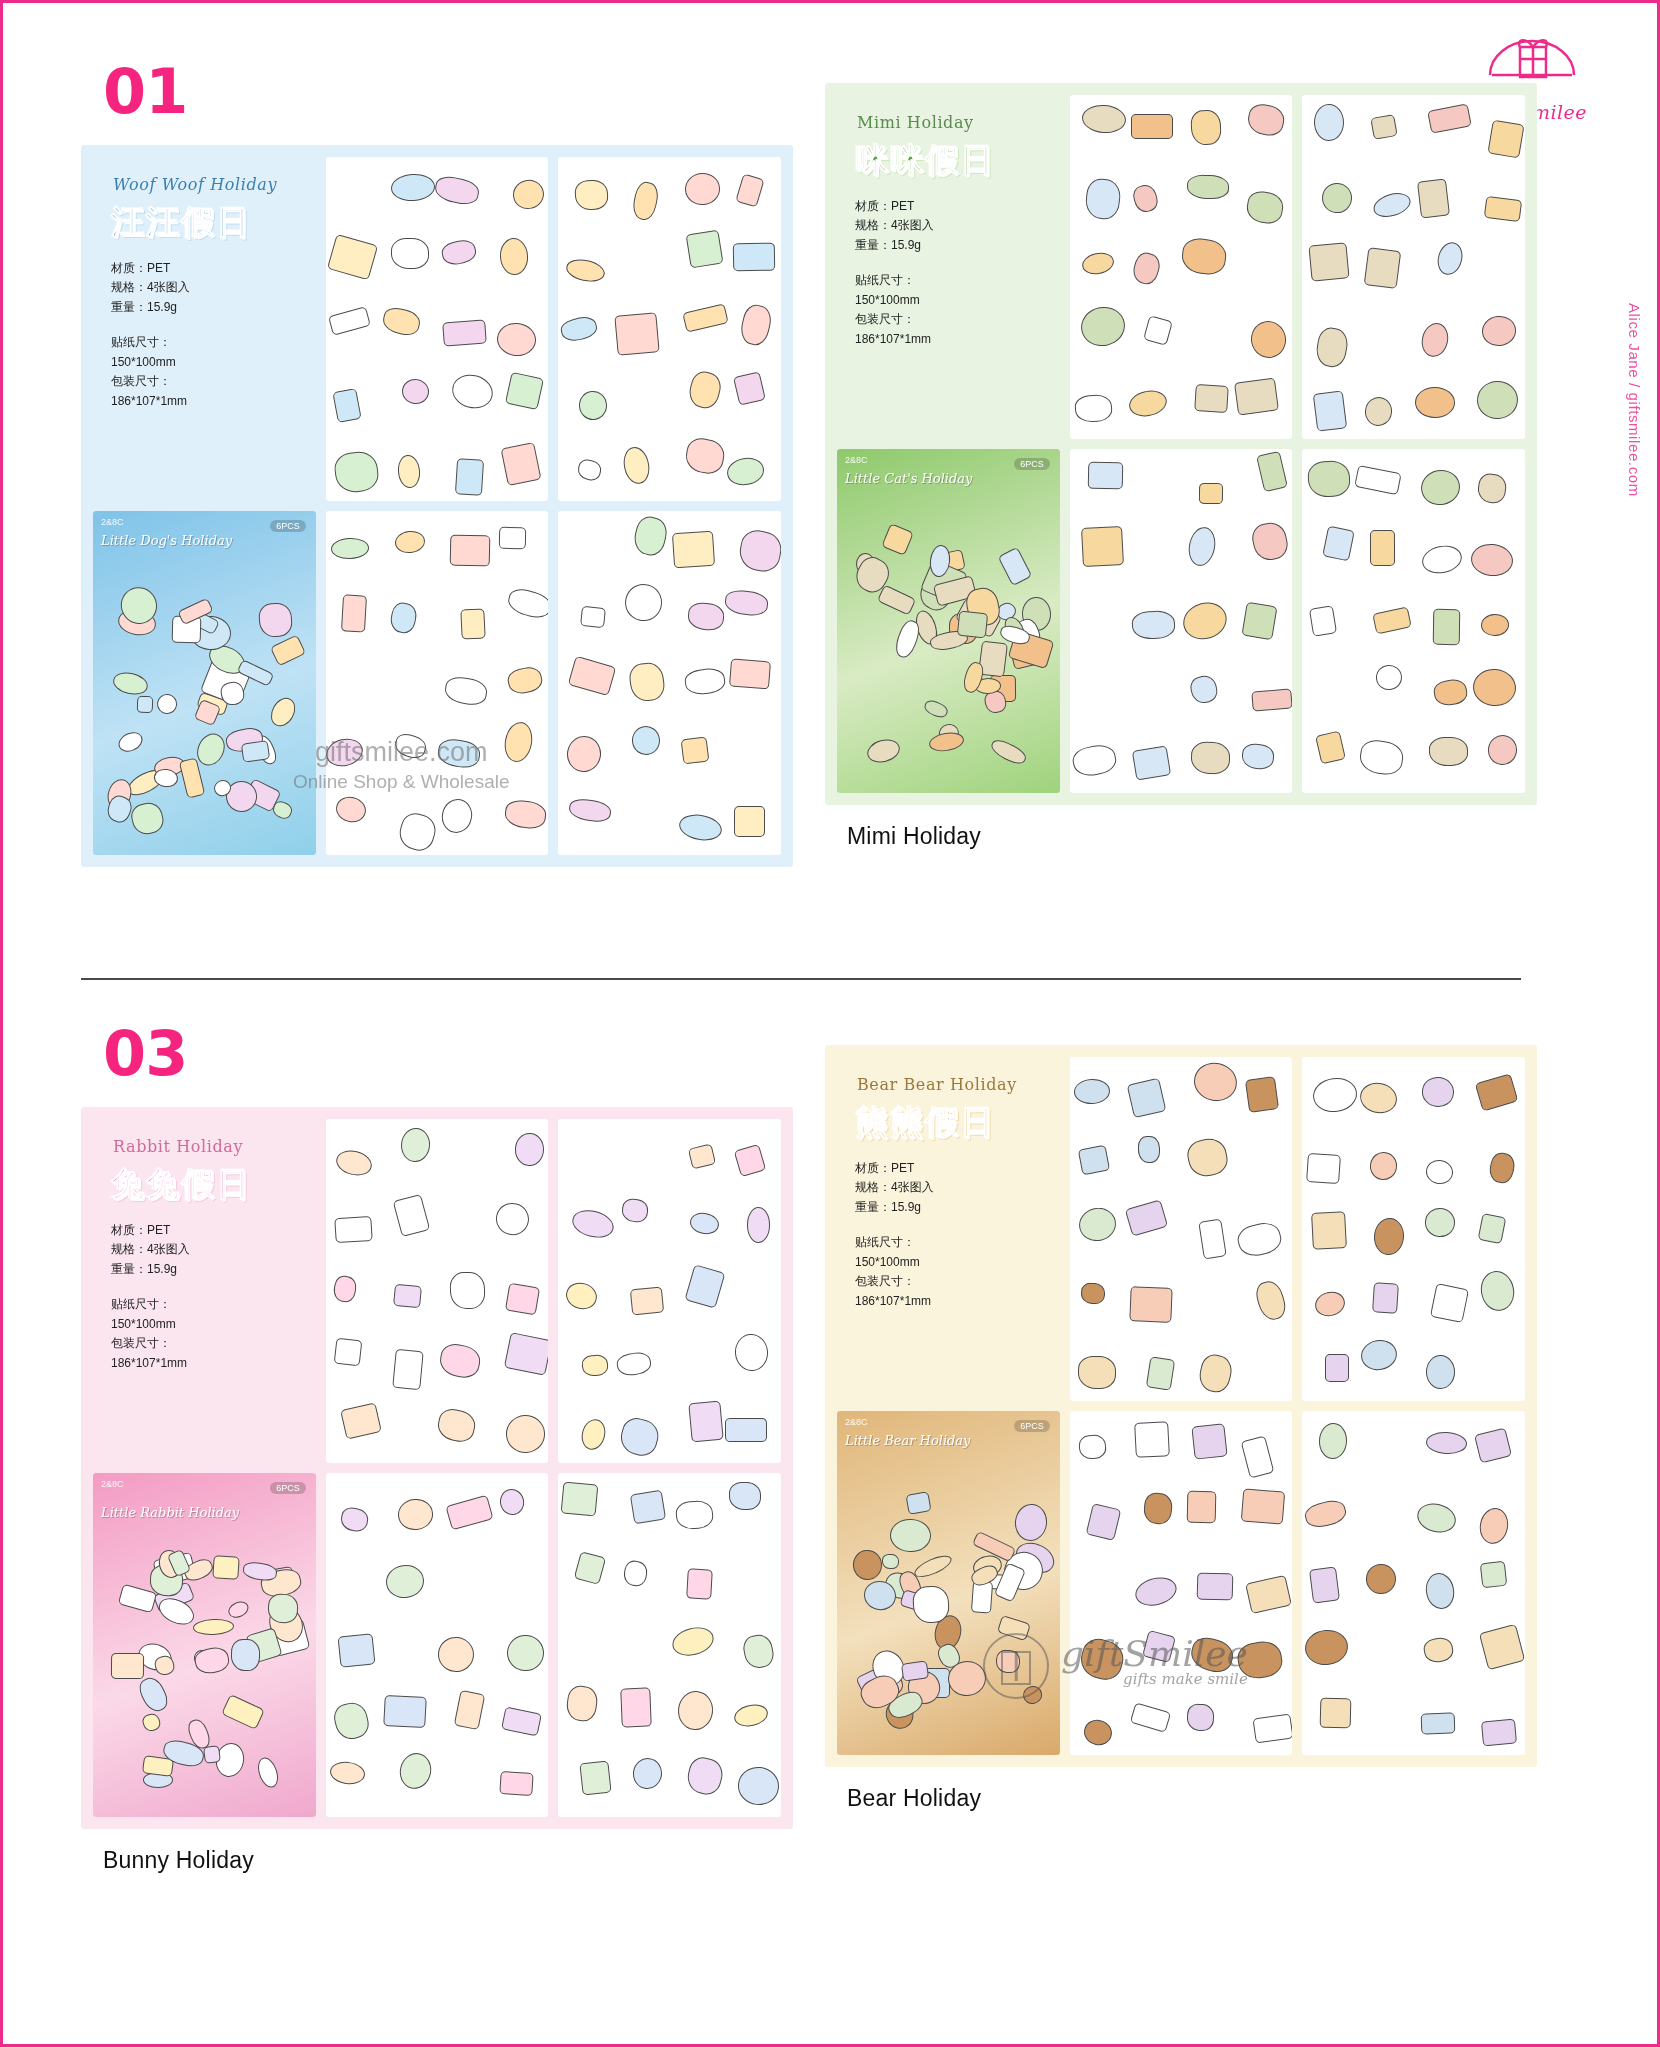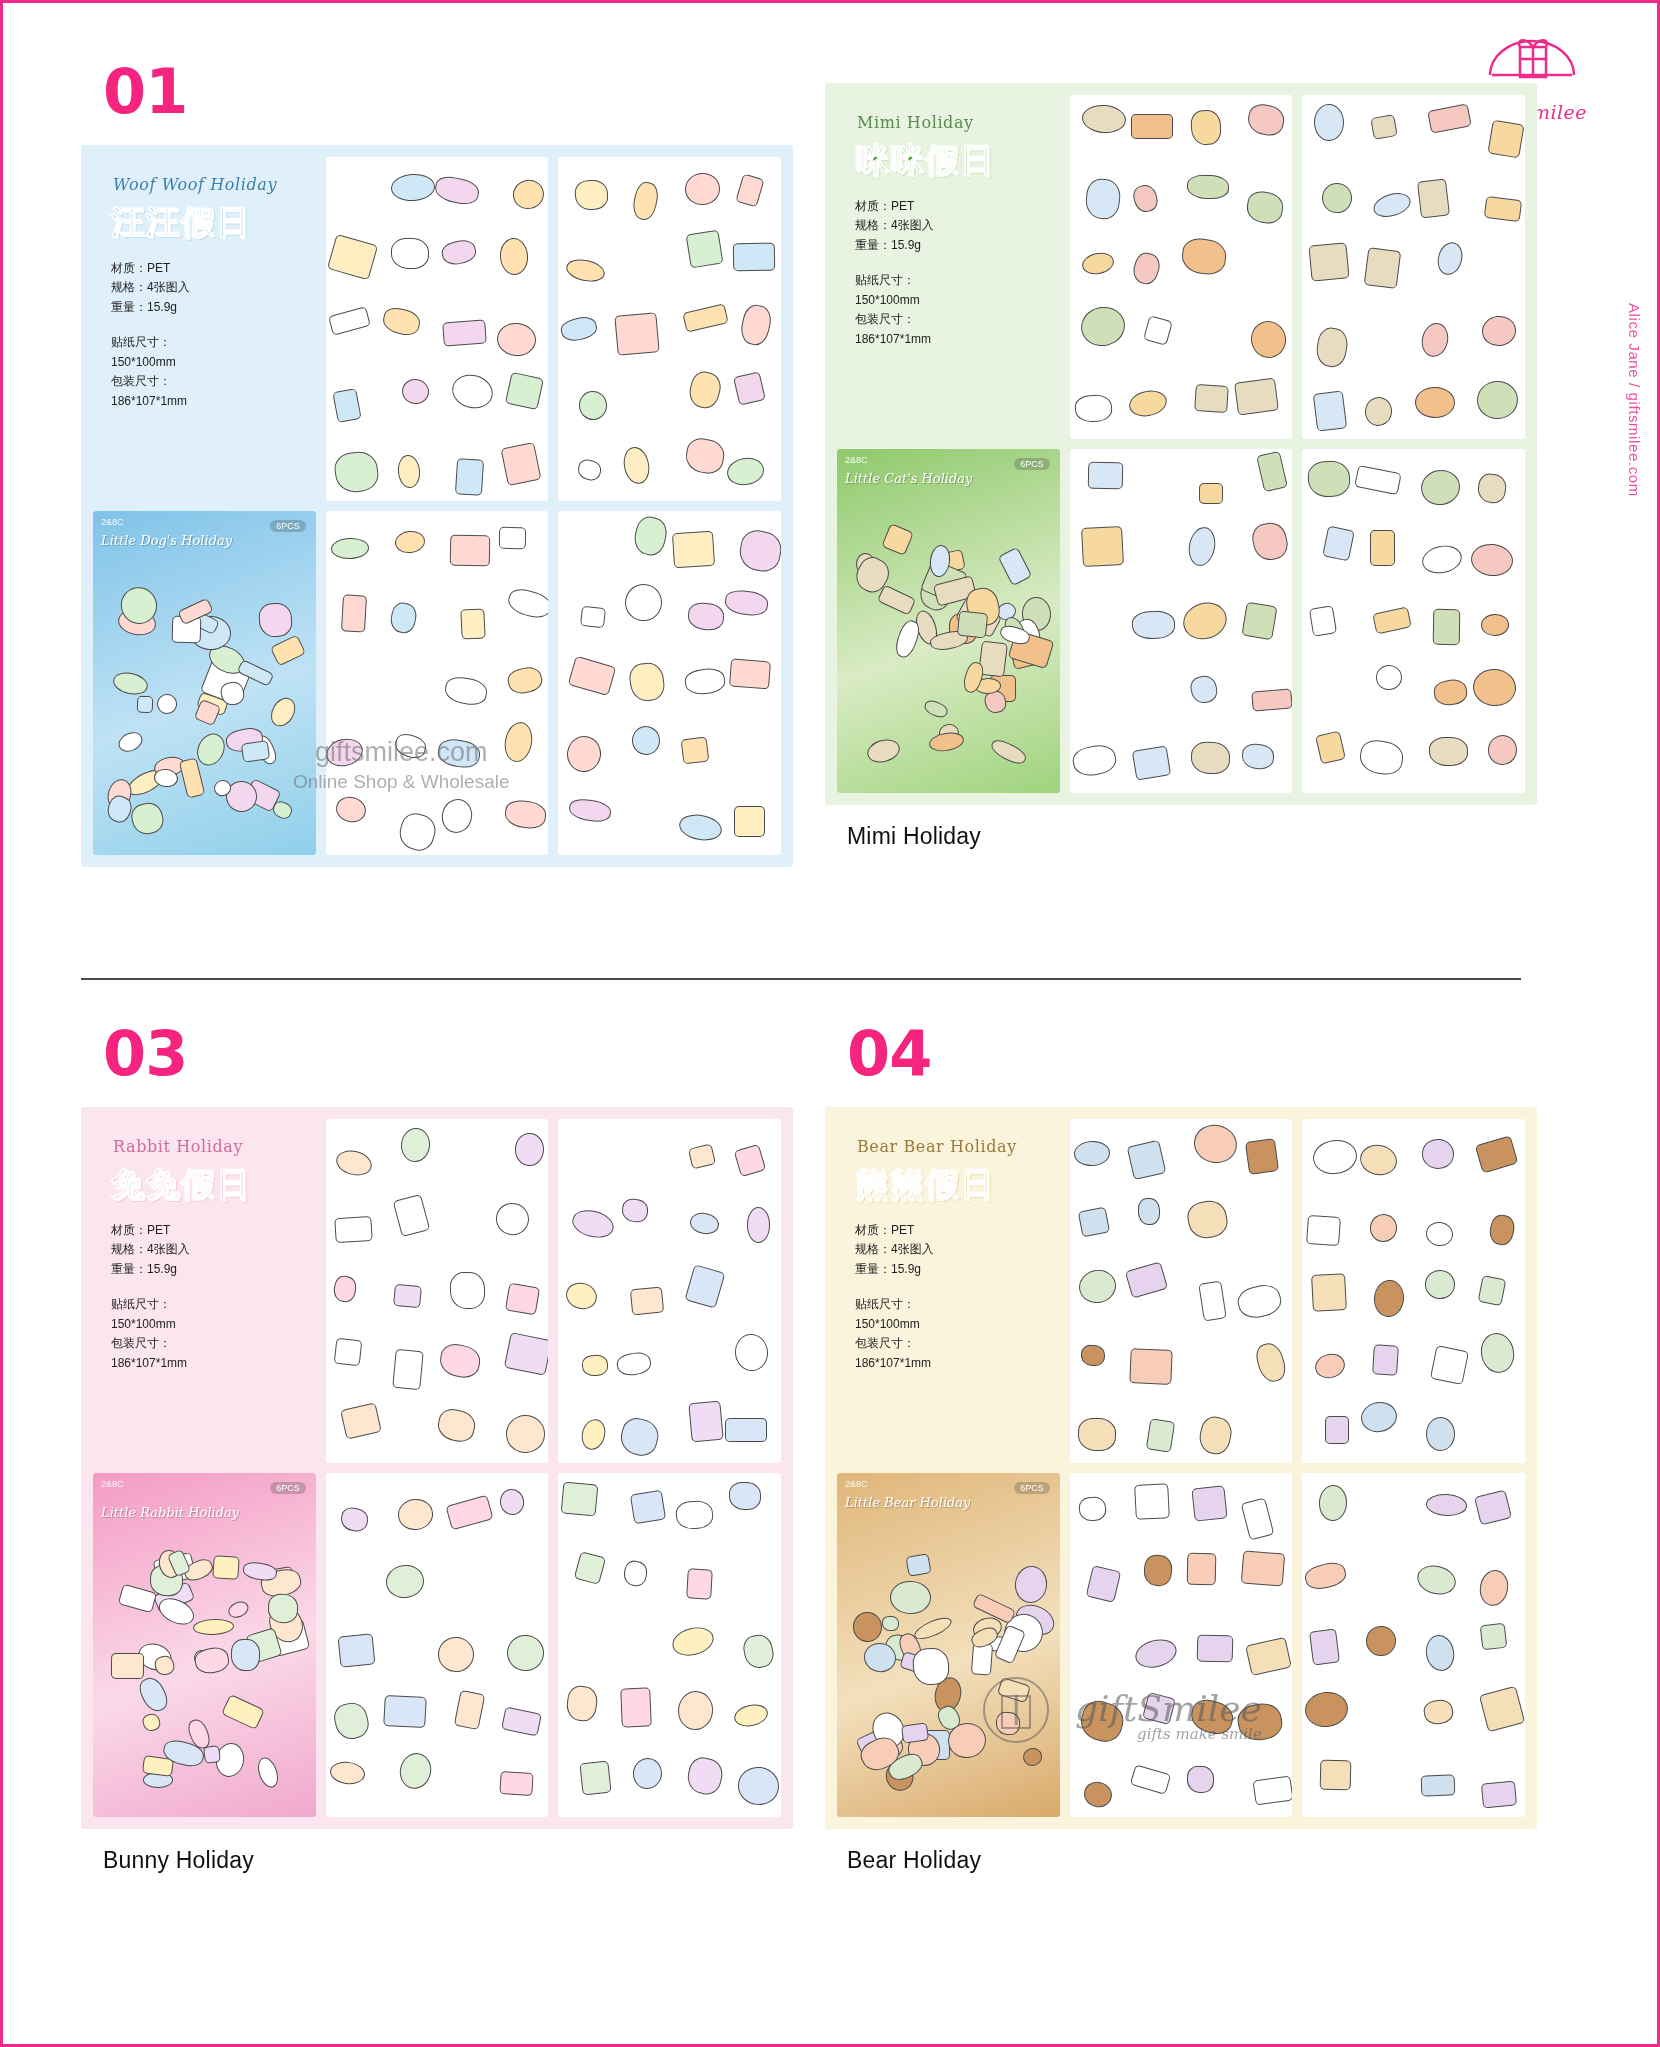--- a/index.html
+++ b/index.html
@@ -222,25 +222,24 @@
     line-height: 1.3;
     pointer-events: none;
   }
   .wm-text .sub { font-size: 19px; }
 
   .wm-logo {
     position: absolute;
     left: 980px;
     top: 1630px;
     display: flex;
-    align-items: flex-end;
-    gap: 26px;
+    align-items: flex-start;
+    gap: 12px;
     color: rgba(85,85,85,.55);
     pointer-events: none;
-    margin-top: 44px;
   }
   .wm-logo .wm-mark {
     width: 62px; height: 62px;
     border: 2.5px solid rgba(85,85,85,.5);
     border-radius: 50%;
     position: relative;
   }
   .wm-logo .wm-mark:before {
     content: "";
     position: absolute;
@@ -729,21 +728,20 @@
               <span class="st ci" style="left:calc(40.13449762761593% - 14.363797169644386px);top:calc(87.42063228809275% - 15.527772747445852px);width:28.72759433928877px;height:31.055545494891703px;background:#d9e6f7;transform:rotate(7.8deg)"></span>
               <span class="st " style="left:calc(65.86241751909256% - 16.898267874959856px);top:calc(88.17082241014577% - 18.11937750549987px);width:33.79653574991971px;height:36.23875501099974px;background:#f0dcf5;transform:rotate(13.7deg)"></span>
               <span class="st ci" style="left:calc(89.91430999152362% - 20.74423887184821px);top:calc(91.07378656184301% - 18.913555312901735px);width:41.48847774369642px;height:37.82711062580347px;background:#d9e6f7;transform:rotate(6.0deg)"></span>
             </div>
           </div>
       </div>
       <div class="caption">Bunny Holiday</div>
     </div>
 
     <div class="cell cell-04">
-      <div class="num">04</div>
       <div class="sheet theme-bear">
         <div class="panel info t-bear">
           <div class="title-en">Bear Bear Holiday</div>
           <div class="title-cn">熊熊假日</div>
           <div class="spec">
             <div class="row"><span>材质：</span><span>PET</span></div>
             <div class="row"><span>规格：</span><span>4张图入</span></div>
             <div class="row"><span>重量：</span><span>15.9g</span></div>
             <div class="gap"></div>
             <div class="row">贴纸尺寸：</div>

